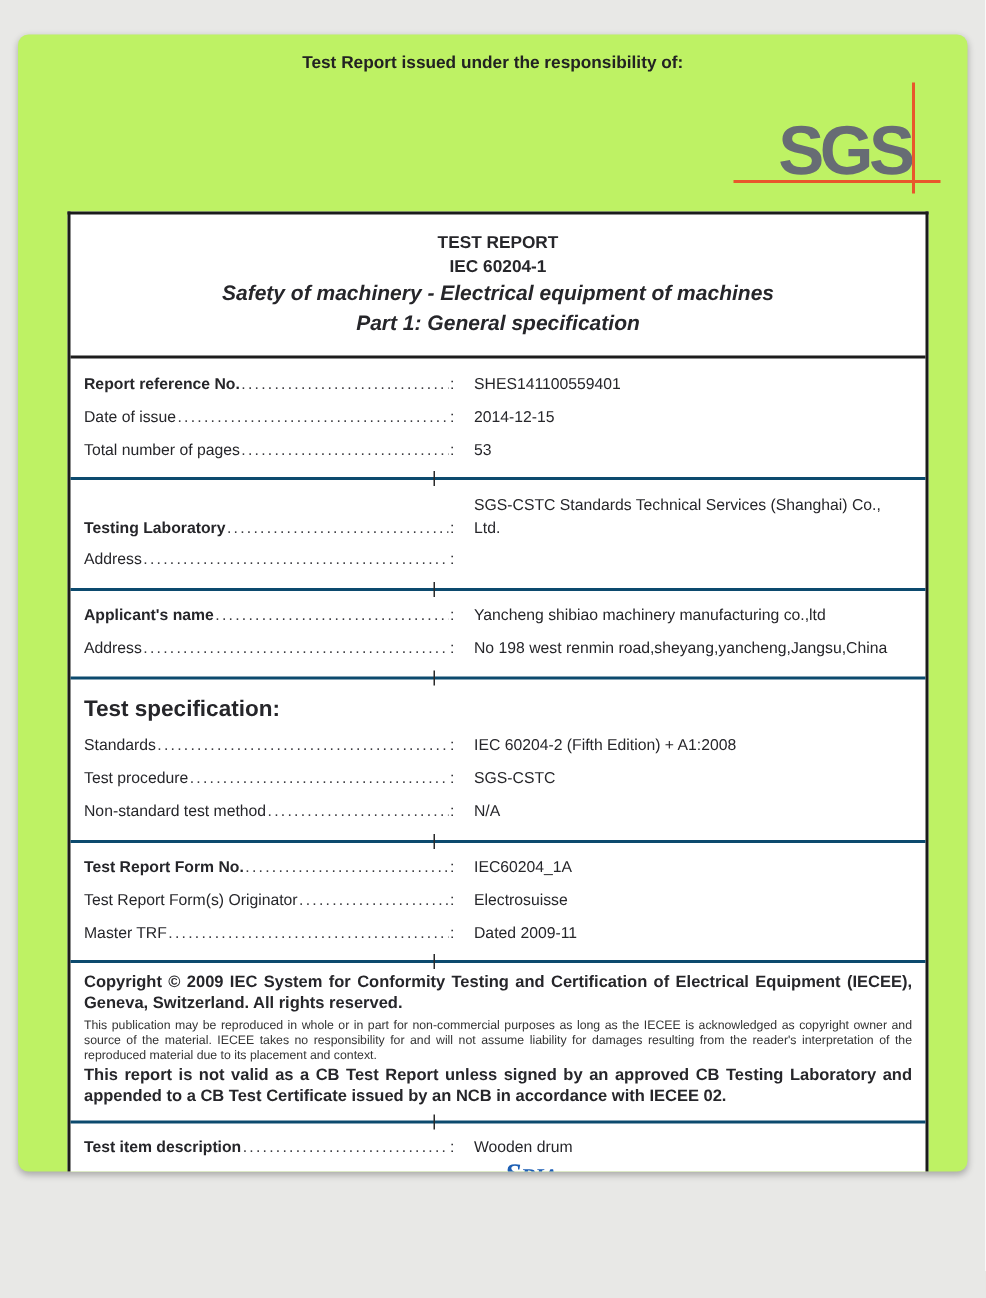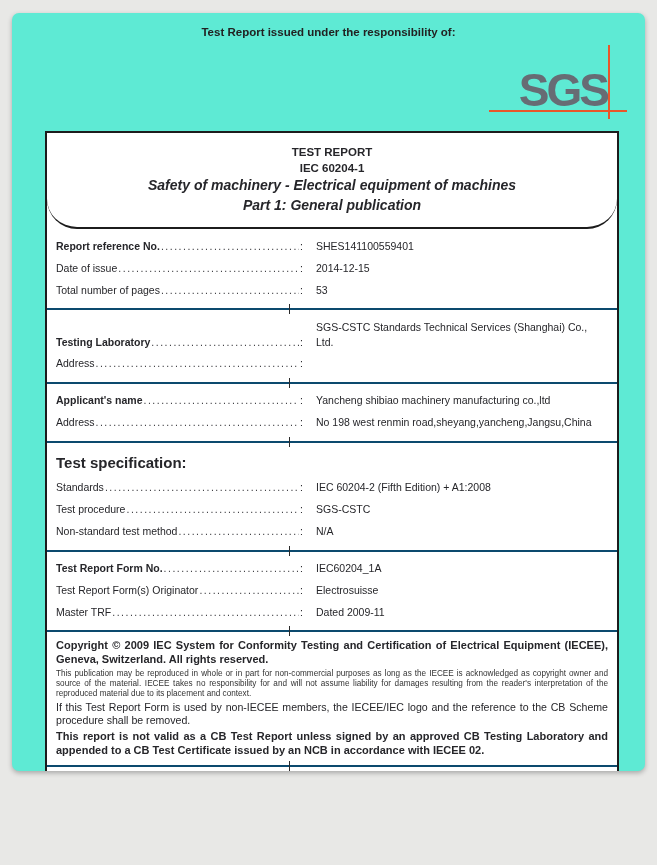--- a/index.html
+++ b/index.html
@@ -1,39 +1,39 @@
 <!DOCTYPE html>
 <html><head>
 <meta charset="utf-8">
 <style>
   * { margin:0; padding:0; box-sizing:border-box; }
   html,body { width:657px; height:865px; overflow:hidden; }
   body { font-family:"Liberation Sans","DejaVu Sans",sans-serif; color:#26262a; }
 
   .stage { width:657px; height:865px; background:#e8e8e6; padding-top:7px; }
-  .card  { width:633px; height:758px; margin:6px auto; background:#5eead4;
+  .card  { width:633px; height:758px; margin:16px auto; background:#bef264;
            border-radius:7px; box-shadow:0 2px 5px rgba(0,0,0,.28);
            position:relative; overflow:hidden; }
 
   
   .header-note { position:absolute; top:13px; left:0; right:0;
                  text-align:center; font-weight:bold; font-size:11.5px; color:#222; }
 
   .sgs-logo { position:absolute; top:32px; right:18px; width:142px; height:80px; }
   .sgs-text { position:absolute; right:20px; bottom:15px; font-size:46px; line-height:0.82;
               font-weight:bold; color:#676c74; letter-spacing:-3px;
               font-family:"Liberation Sans","DejaVu Sans",sans-serif; }
   .sgs-vline { position:absolute; right:17px; top:0; width:2px; height:74px; background:#e8572b; }
   .sgs-hline { position:absolute; left:4px; right:0; bottom:13px; height:2px; background:#e8572b; }
 
   
   .report-table { margin:118px 26px 0 33px; border:2px solid #1c1c1c; border-bottom:none;
                   background:#fff; }
 
-  .title-block { text-align:center; padding:11px 8px 12px; border-bottom:2px solid #1c1c1c;border-radius:30px; }
+  .title-block { text-align:center; padding:11px 8px 12px; border-bottom:2px solid #1c1c1c; }
   .title-sm { font-weight:bold; font-size:11.5px; line-height:1.4; }
   .title-lg { font-weight:bold; font-size:14px;   line-height:1.4;font-style:italic; }
 
   .section { position:relative; padding:6px 0 7px; }
   .section.bordered { border-top:2px solid #0c4a6e; }
   .section.bordered::before { content:""; position:absolute; left:42.4%; top:-6px;
                               width:1px; height:10px; background:#2a2a2a; }
 
   .frow { display:flex; align-items:flex-end; padding:3.5px 12px 3.5px 9px;
           font-size:10.5px; line-height:1.42; }
@@ -78,21 +78,21 @@
       <span class="sgs-text">SGS</span>
       <div class="sgs-vline"></div>
       <div class="sgs-hline"></div>
     </div>
 
     <div class="report-table">
       <div class="title-block">
         <div class="title-sm">TEST REPORT</div>
         <div class="title-sm">IEC 60204-1</div>
         <div class="title-lg">Safety of machinery - Electrical equipment of machines</div>
-        <div class="title-lg">Part 1: General publication</div>
+        <div class="title-lg">Part 1: General specification</div>
       </div>
       <div id="sections-root">
           <div class="section">
             <div class="frow bold">
               <span class="labelcell">
                 <span class="flabel">Report reference No.</span>
                 <span class="fleader"></span>
                 <span class="fcolon">:</span>
               </span>
               <span class="fvalue">SHES141100559401</span>
@@ -200,21 +200,20 @@
                 <span class="flabel">Master TRF</span>
                 <span class="fleader"></span>
                 <span class="fcolon">:</span>
               </span>
               <span class="fvalue">Dated 2009-11</span>
             </div>
           </div>
           <div class="section bordered">
             <p class="para bold">Copyright © 2009 IEC System for Conformity Testing and Certification of Electrical Equipment (IECEE), Geneva, Switzerland. All rights reserved.</p>
             <p class="para small">This publication may be reproduced in whole or in part for non-commercial purposes as long as the IECEE is acknowledged as copyright owner and source of the material. IECEE takes no responsibility for and will not assume liability for damages resulting from the reader's interpretation of the reproduced material due to its placement and context.</p>
-            <p class="para normal">If this Test Report Form is used by non-IECEE members, the IECEE/IEC logo and the reference to the CB Scheme procedure shall be removed.</p>
             <p class="para bold">This report is not valid as a CB Test Report unless signed by an approved CB Testing Laboratory and appended to a CB Test Certificate issued by an NCB in accordance with IECEE 02.</p>
           </div>
           <div class="section bordered">
             <div class="frow bold">
               <span class="labelcell">
                 <span class="flabel">Test item description</span>
                 <span class="fleader"></span>
                 <span class="fcolon">:</span>
               </span>
               <span class="fvalue">Wooden drum</span>

